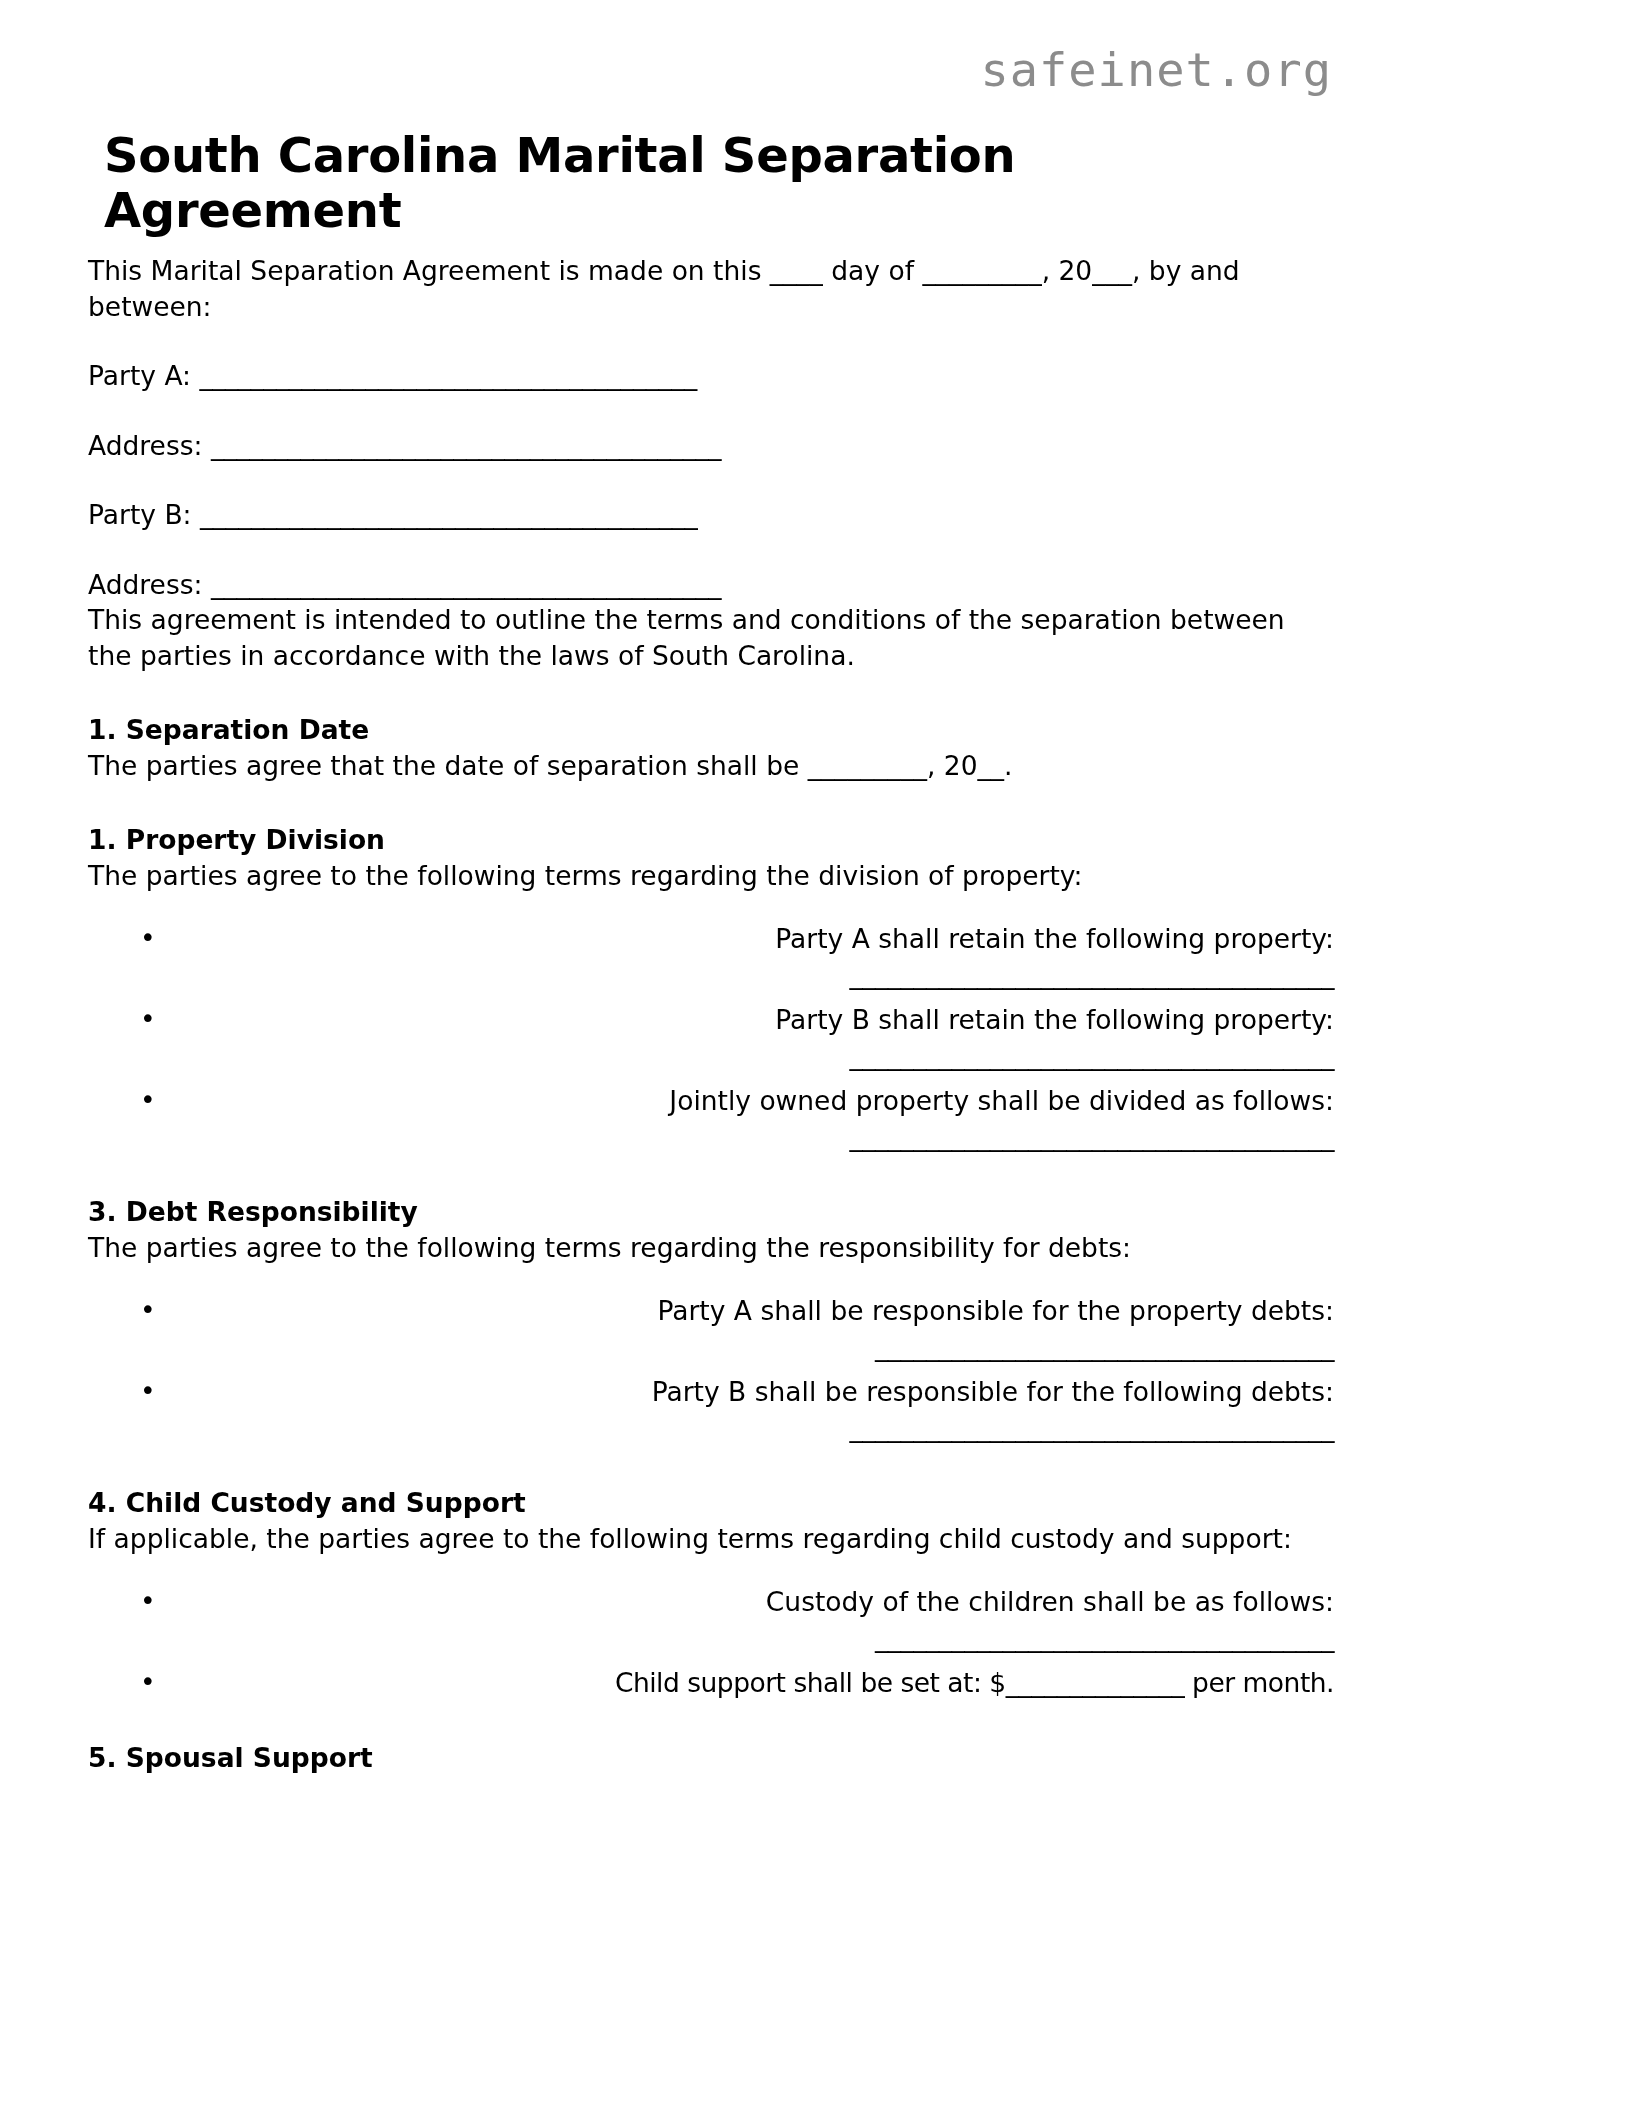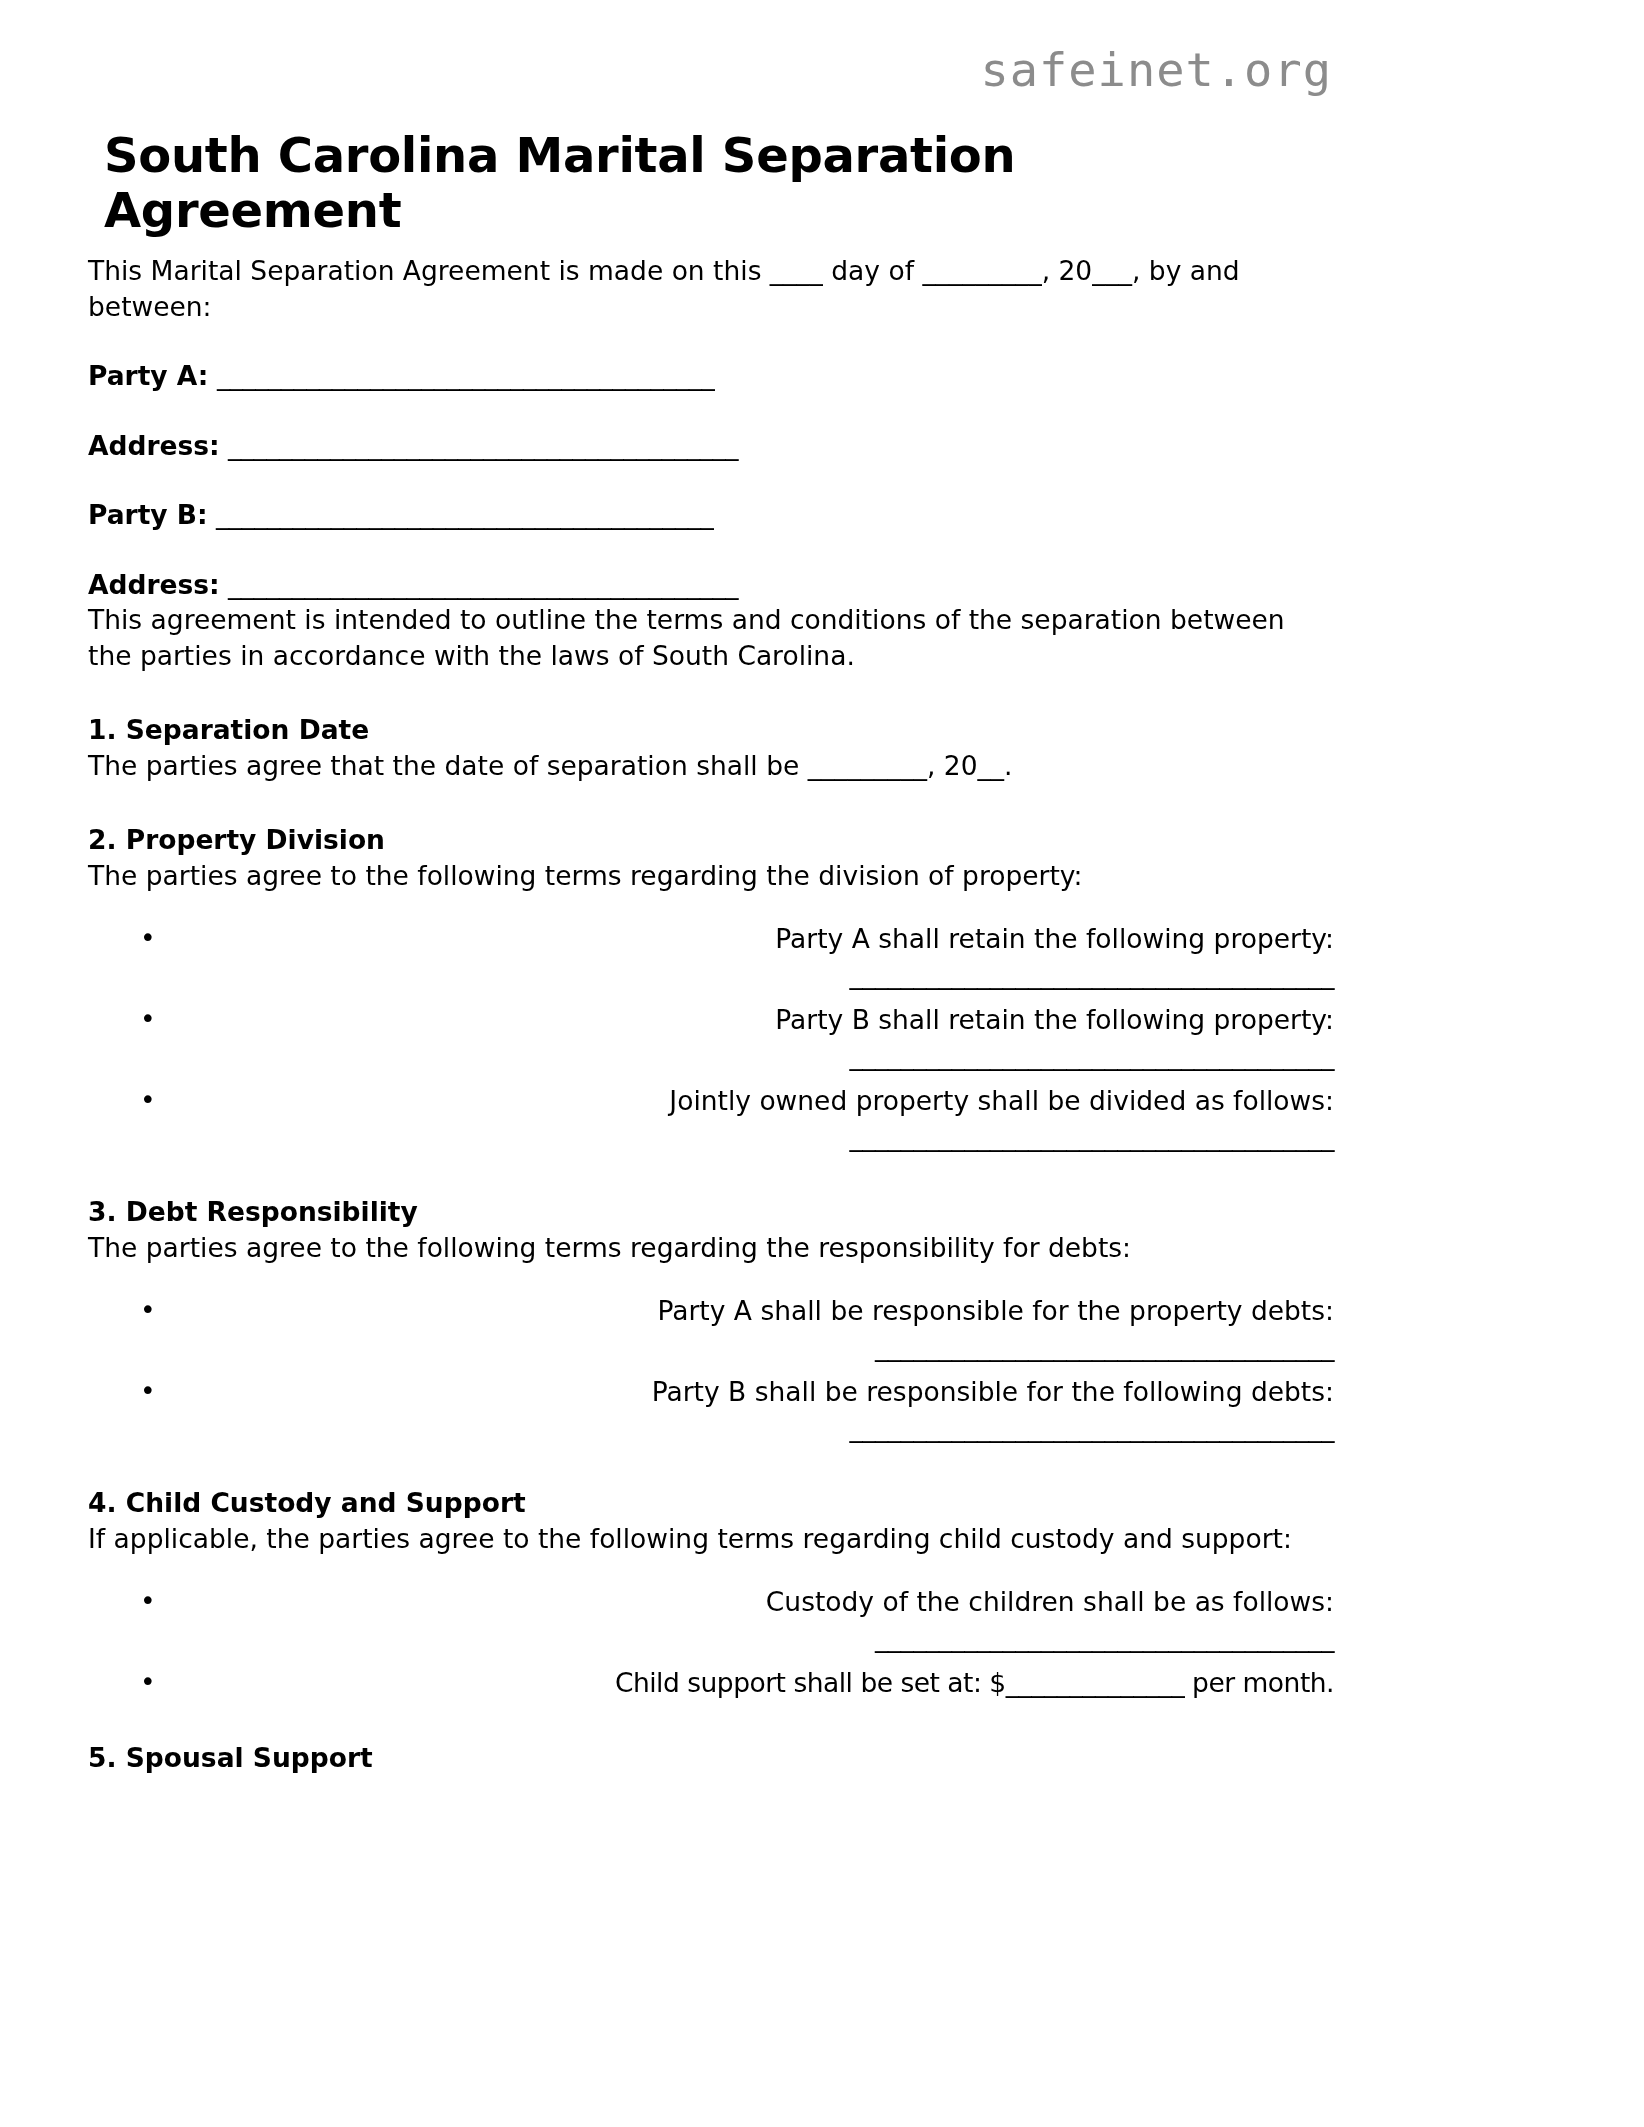--- a/index.html
+++ b/index.html
@@ -57,21 +57,21 @@
     font-weight: normal;
   }
 
   .intro-para { margin-top: 55px; max-width: 1420px; }
 
   .party-line {
     margin-top: 35px;
     font-size: 26.5px;
     line-height: 1.3;
   }
-  .party-line .lbl { font-weight: bold; }
+  .party-line .lbl { font-weight: normal; }
   .party-line .blank { font-weight: normal; letter-spacing: -0.5px; }
 
   .intent-para { margin-top: 43px; max-width: 1400px; }
 
   h2.section-heading {
     margin: 40px 0 0 0;
     font-size: 26.5px;
     font-weight: bold;
     line-height: 1.3;
   }
@@ -137,21 +137,21 @@
   <div class="party-line">
     <span class="lbl">Address:</span>
     <span class="blank">________________________________________</span>
   </div>
 
   <p class="body-text intent-para">This agreement is intended to outline the terms and conditions of the separation between the parties in accordance with the laws of South Carolina.</p>
 
   <h2 class="section-heading">1. Separation Date</h2>
   <p class="body-text section-body">The parties agree that the date of separation shall be _________, 20__.</p>
 
-  <h2 class="section-heading sec2">2. Property Division</h2>
+  <h2 class="section-heading sec2">1. Property Division</h2>
   <p class="body-text section-body">The parties agree to the following terms regarding the division of property:</p>
   <ul class="bullets">
     <li>
       <span>Party A shall retain the following property:</span><br>
       <span class="blankline">______________________________________</span>
     </li>
     <li>
       <span>Party B shall retain the following property:</span><br>
       <span class="blankline">______________________________________</span>
     </li>

